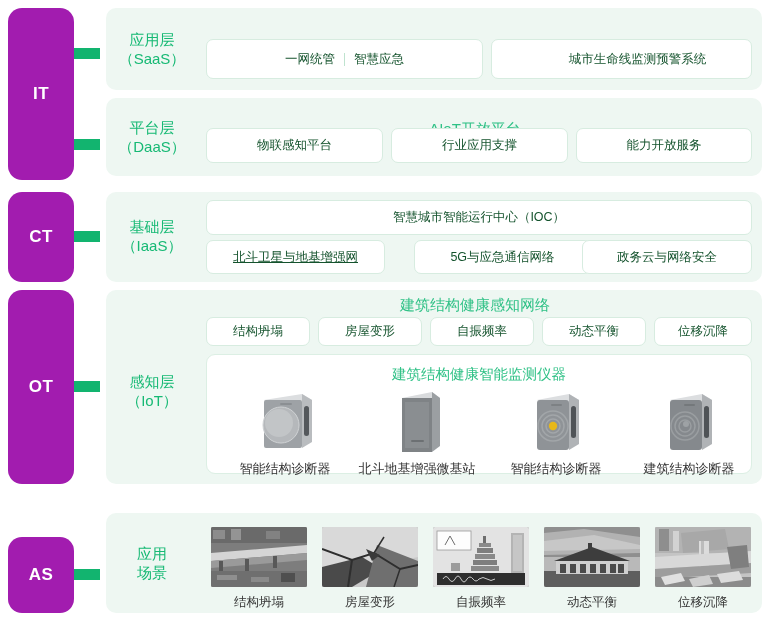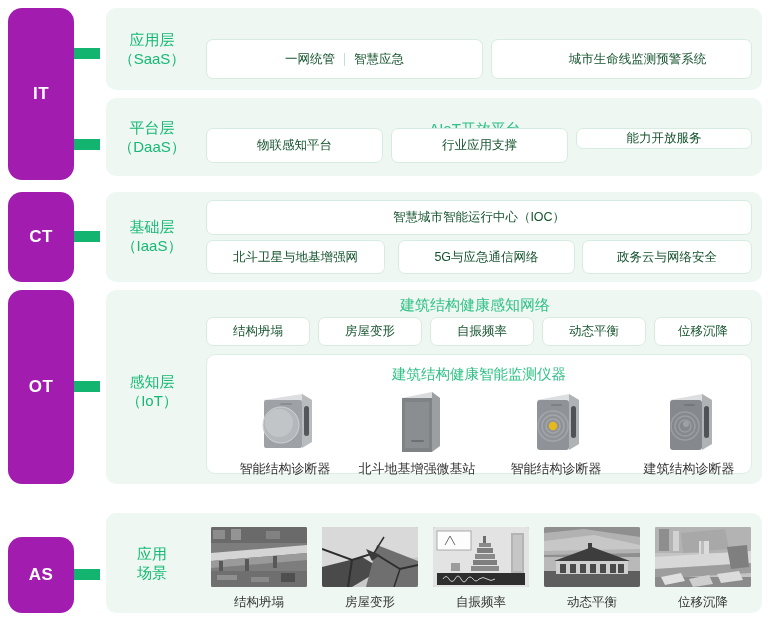--- a/index.html
+++ b/index.html
@@ -169,38 +169,38 @@
       <div>（DaaS）</div>
     </div>
     <div class="panel-title" style="top:22px;">AIoT开放平台</div>
 
     <div class="chip" style="left:100px;top:30px;width:177px;height:35px;">
       <span>物联感知平台</span>
     </div>
     <div class="chip" style="left:285px;top:30px;width:177px;height:35px;">
       <span>行业应用支撑</span>
     </div>
-    <div class="chip" style="left:470px;top:30px;width:176px;height:21px;">
+    <div class="chip" style="left:470px;top:30px;width:176px;height:35px;">
       <span>能力开放服务</span>
     </div>
   </div>
 
   <div class="panel" style="top:192px;height:90px;">
     <div class="layer-label" style="top:25px;">
       <div>基础层</div>
       <div>（IaaS）</div>
     </div>
 
     <div class="chip" style="left:100px;top:8px;width:546px;height:35px;">
       <span>智慧城市智能运行中心（IOC）</span>
     </div>
-    <div class="chip" style="left:100px;top:48px;width:179px;height:34px;">
+    <div class="chip" style="left:100px;top:48px;width:179px;height:34px;text-decoration:underline;">
       <span>北斗卫星与地基增强网</span>
     </div>
-    <div class="chip" style="left:292px;top:48px;width:177px;height:34px;">
+    <div class="chip" style="left:308px;top:48px;width:177px;height:34px;">
       <span>5G与应急通信网络</span>
     </div>
     <div class="chip" style="left:476px;top:48px;width:170px;height:34px;">
       <span>政务云与网络安全</span>
     </div>
   </div>
 
   <div class="panel" style="top:290px;height:194px;">
     <div class="layer-label" style="top:82px;">
       <div>感知层</div>

